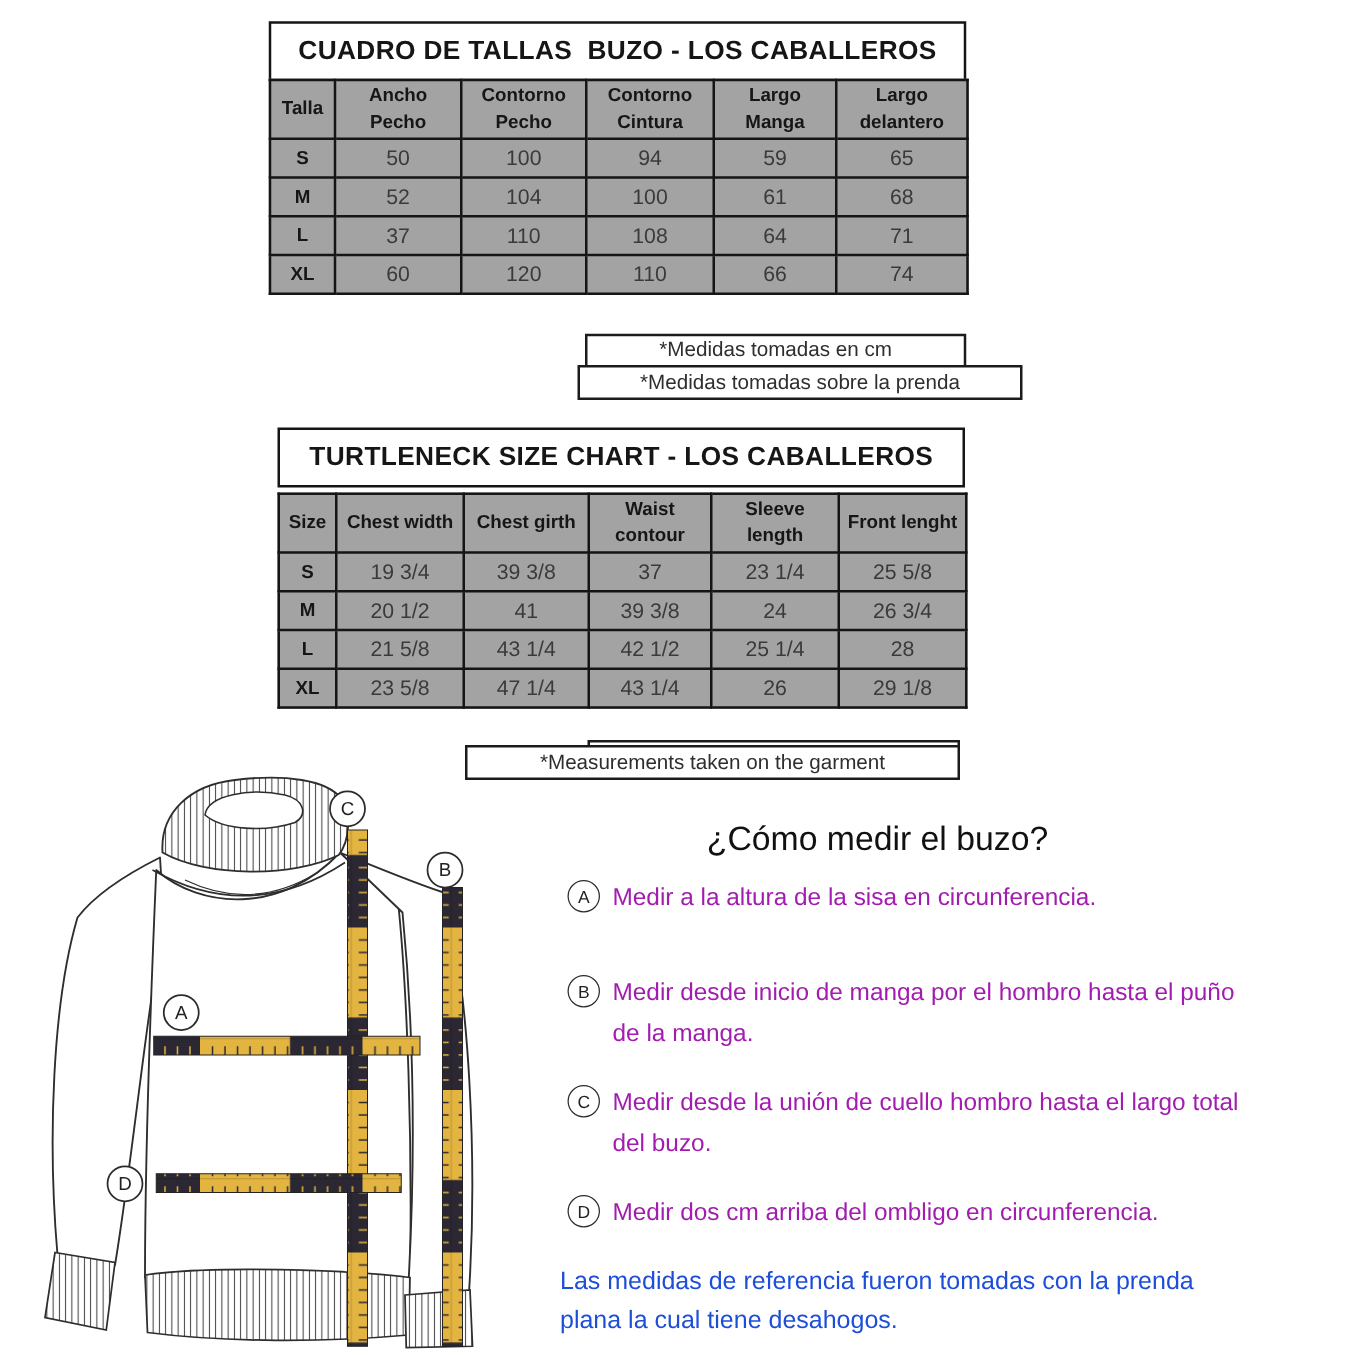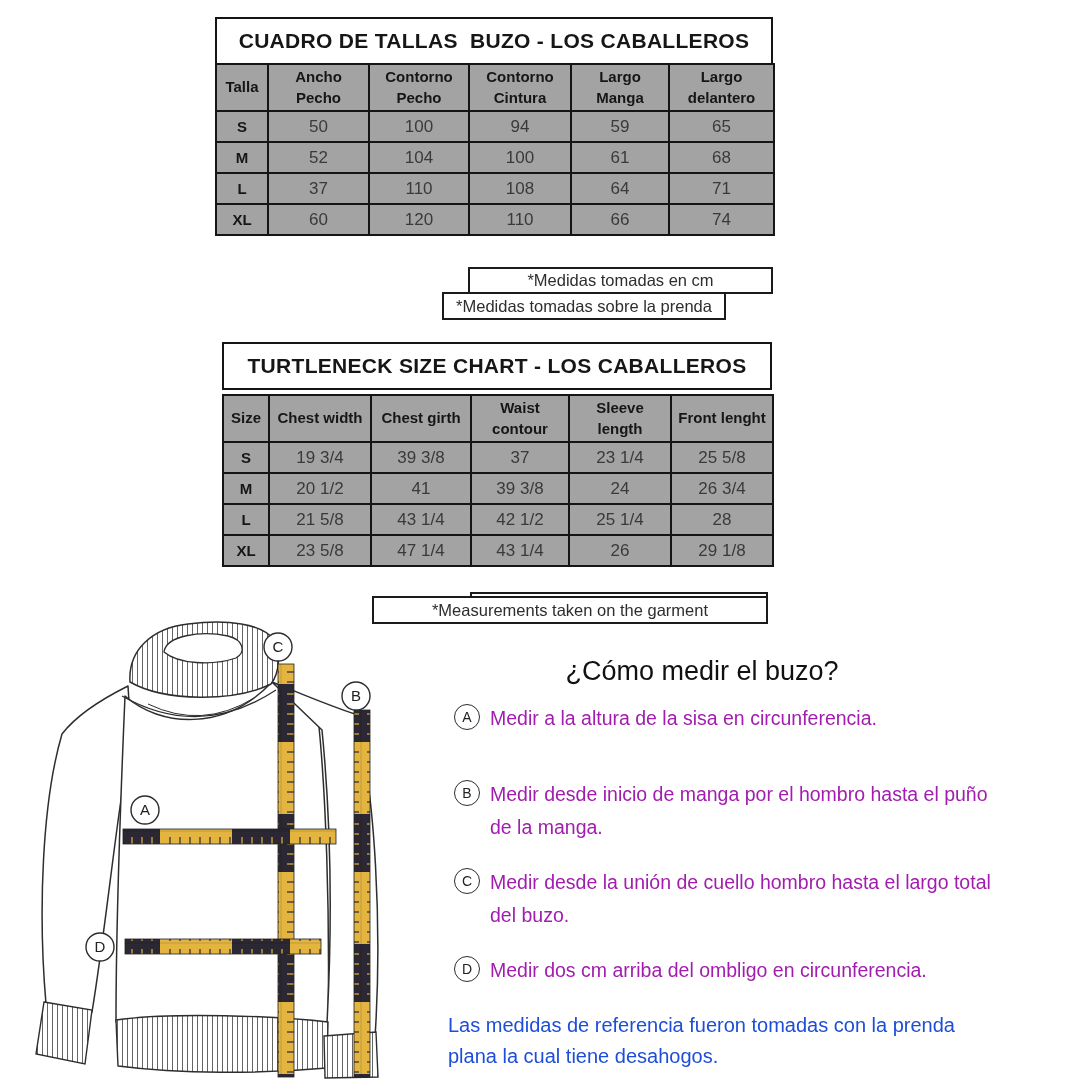--- a/index.html
+++ b/index.html
@@ -100,21 +100,21 @@
         <td class="dt">120</td>
         <td class="dt">110</td>
         <td class="dt">66</td>
         <td class="dt">74</td>
       </tr>
       </tbody>
     </table>
   </div>
 
   <div class="note" style="left:468px;top:267px;width:305px;height:27px;">*Medidas tomadas en cm</div>
-  <div class="note" style="left:442px;top:292px;width:284px;height:28px;">*Medidas tomadas sobre la prenda</div>
+  <div class="note" style="left:462px;top:292px;width:356px;height:28px;">*Medidas tomadas sobre la prenda</div>
 
   <div class="tbl t2">
     <div class="tbl-title">TURTLENECK SIZE CHART - LOS CABALLEROS</div>
     <table class="grid">
       <colgroup>
           <col style="width:46px">
           <col style="width:102px">
           <col style="width:100px">
           <col style="width:98px">
           <col style="width:102px">

